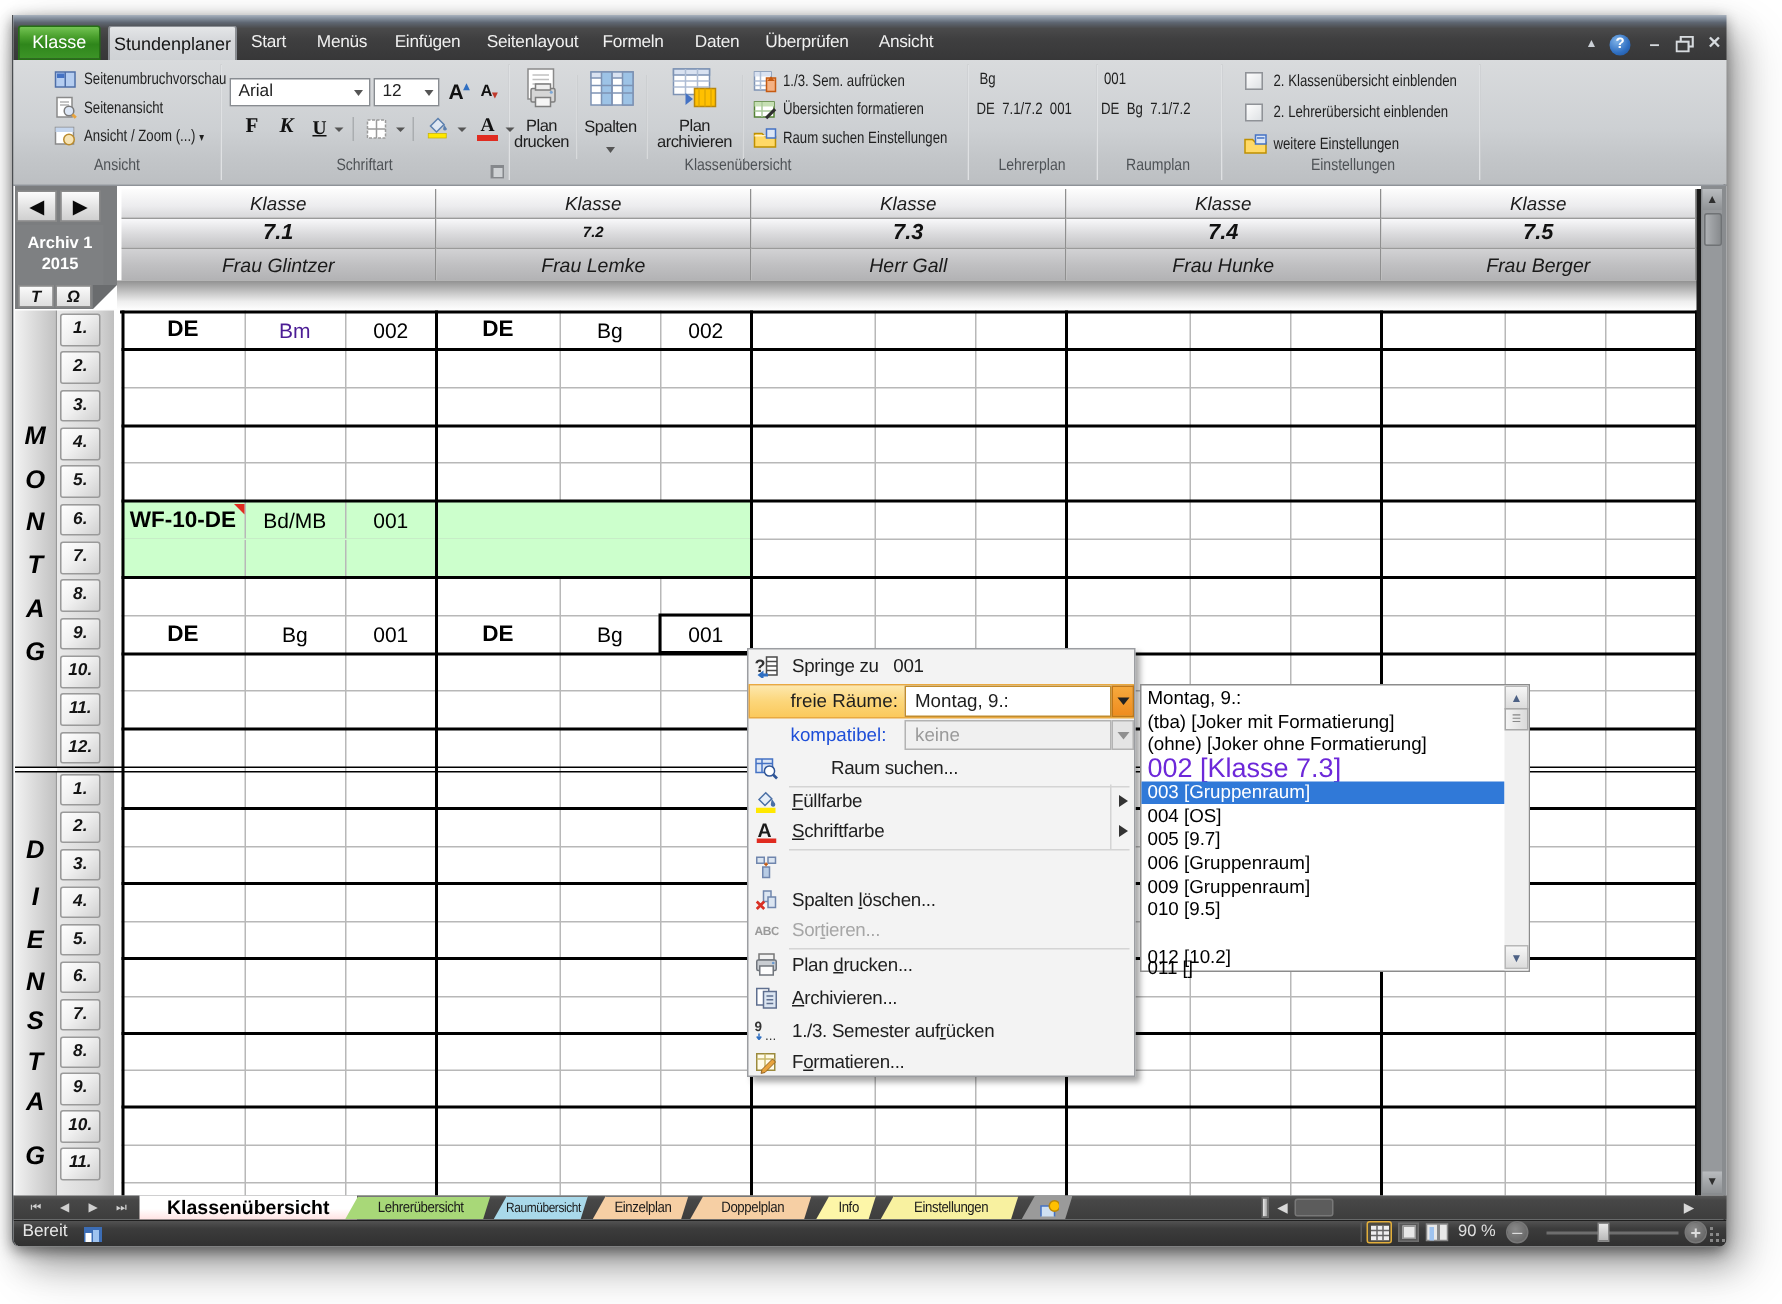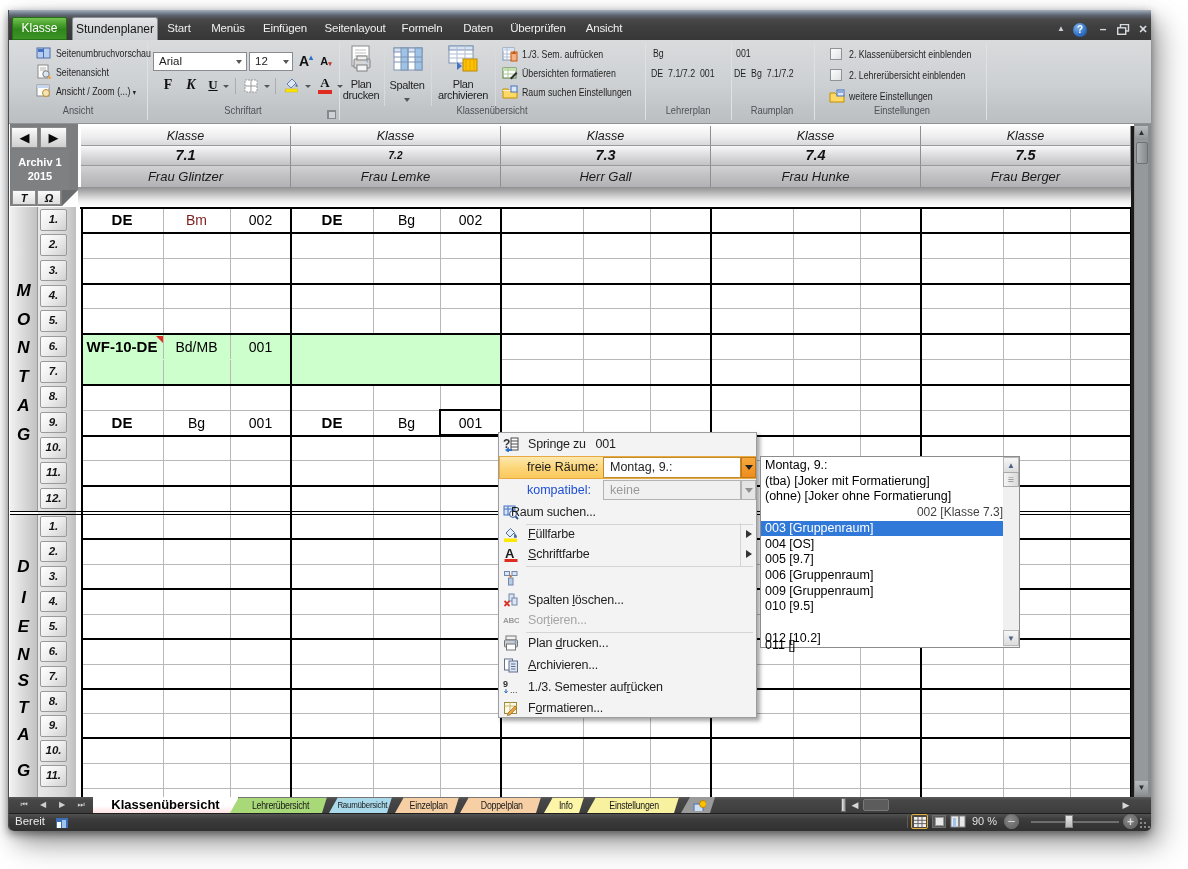--- a/index.html
+++ b/index.html
@@ -300,21 +300,21 @@
 <div style="position:absolute;left:72px;top:677.5px;width:1050px;height:2px;background:#000;"></div>
 <div style="position:absolute;left:72px;top:727.4px;width:1050px;height:2px;background:#000;"></div>
 <div style="position:absolute;left:72.0px;top:197.0px;width:2px;height:590.0px;background:#000;"></div>
 <div style="position:absolute;left:281.0px;top:197.0px;width:2px;height:590.0px;background:#000;"></div>
 <div style="position:absolute;left:491.0px;top:197.0px;width:2px;height:590.0px;background:#000;"></div>
 <div style="position:absolute;left:701.0px;top:197.0px;width:2px;height:590.0px;background:#000;"></div>
 <div style="position:absolute;left:911.0px;top:197.0px;width:2px;height:590.0px;background:#000;"></div>
 <div style="position:absolute;left:1121.0px;top:197.0px;width:2px;height:590.0px;background:#000;"></div>
 <div style="position:absolute;left:1122.0px;top:116.0px;width:3px;height:671.0px;background:#1a1a1a;"></div>
 <div style="position:absolute;left:72px;top:200.0px;width:82px;height:20px;color:#000;font-size:15px;font-weight:bold;text-align:center;line-height:20px;">DE</div>
-<div style="position:absolute;left:154px;top:200.0px;width:67px;height:20px;color:#7f1d1d;font-size:14px;font-weight:normal;text-align:center;line-height:20px;">Bm</div>
+<div style="position:absolute;left:154px;top:200.0px;width:67px;height:20px;color:#4c1d95;font-size:14px;font-weight:normal;text-align:center;line-height:20px;">Bm</div>
 <div style="position:absolute;left:221px;top:200.0px;width:61px;height:20px;color:#000;font-size:14px;font-weight:normal;text-align:center;line-height:20px;">002</div>
 <div style="position:absolute;left:282px;top:200.0px;width:82px;height:20px;color:#000;font-size:15px;font-weight:bold;text-align:center;line-height:20px;">DE</div>
 <div style="position:absolute;left:364px;top:200.0px;width:67px;height:20px;color:#000;font-size:14px;font-weight:normal;text-align:center;line-height:20px;">Bg</div>
 <div style="position:absolute;left:431px;top:200.0px;width:61px;height:20px;color:#000;font-size:14px;font-weight:normal;text-align:center;line-height:20px;">002</div>
 <div style="position:absolute;left:72px;top:326.6px;width:82px;height:20px;color:#000;font-size:15px;font-weight:bold;text-align:center;line-height:20px;">WF-10-DE</div>
 <div style="position:absolute;left:154px;top:326.6px;width:67px;height:20px;color:#000;font-size:14px;font-weight:normal;text-align:center;line-height:20px;">Bd/MB</div>
 <div style="position:absolute;left:221px;top:326.6px;width:61px;height:20px;color:#000;font-size:14px;font-weight:normal;text-align:center;line-height:20px;">001</div>
 <div style="position:absolute;left:72px;top:402.6px;width:82px;height:20px;color:#000;font-size:15px;font-weight:bold;text-align:center;line-height:20px;">DE</div>
 <div style="position:absolute;left:154px;top:402.6px;width:67px;height:20px;color:#000;font-size:14px;font-weight:normal;text-align:center;line-height:20px;">Bg</div>
 <div style="position:absolute;left:221px;top:402.6px;width:61px;height:20px;color:#000;font-size:14px;font-weight:normal;text-align:center;line-height:20px;">001</div>
@@ -349,21 +349,21 @@
 <div style="position:absolute;left:736px;top:477.5px;width:0;height:0;border-left:4px solid transparent;border-right:4px solid transparent;border-top:5px solid #8f8f8f;"></div>
 <div style="position:absolute;left:494px;top:493.5px;width:16px;height:16px;">
       <svg width="16" height="16" viewBox="0 0 16 16" style="display:block">
         <rect x="1" y="2" width="11" height="9" fill="#dce6f5" stroke="#4472c4"></rect>
         <line x1="1" y1="5" x2="12" y2="5" stroke="#4472c4"></line>
         <line x1="5" y1="2" x2="5" y2="11" stroke="#4472c4"></line>
         <circle cx="10" cy="10" r="3.4" fill="#fff" stroke="#2f5597"></circle>
         <line x1="12.5" y1="12.5" x2="15" y2="15" stroke="#2f5597" stroke-width="1.8"></line>
       </svg>
     </div>
-<div style="position:absolute;left:502px;top:491.5px;width:219px;height:21px;color:#1e1e1e;font-size:12.5px;letter-spacing:-0.2px;line-height:21px;white-space:nowrap;">Raum suchen...</div>
+<div style="position:absolute;left:545px;top:491.5px;width:219px;height:21px;color:#1e1e1e;font-size:12.5px;letter-spacing:-0.2px;line-height:21px;white-space:nowrap;">Raum suchen...</div>
 <div style="position:absolute;left:517px;top:513.5px;width:227px;height:1px;background:#d4d4d4;"></div>
 <div style="position:absolute;left:494px;top:515.5px;width:16px;height:16px;">
       <svg width="16" height="16" viewBox="0 0 16 16" style="display:block">
         <path d="M3 7 L7.5 2.5 L11.5 6.5 L7 11 Z" fill="#e6eef8" stroke="#4a6fa5"></path>
         <path d="M11.5 6.5 l2.2 3.2 a1.5 1.5 0 1 1 -2.8 0.3 Z" fill="#4a6fa5"></path>
         <rect x="1" y="12.5" width="13" height="3.5" fill="#ffe800"></rect>
       </svg>
     </div>
 <div style="position:absolute;left:519px;top:514.5px;width:219px;height:19px;color:#1e1e1e;font-size:12.5px;letter-spacing:-0.2px;line-height:19px;white-space:nowrap;"><u>F</u>üllfarbe</div>
 <div style="position:absolute;left:737px;top:519.5px;width:0;height:0;border-top:4.5px solid transparent;border-bottom:4.5px solid transparent;border-left:6px solid #333;"></div>
@@ -435,21 +435,21 @@
         <line x1="1.5" y1="6" x2="13.5" y2="6" stroke="#c8b96a"></line>
         <line x1="7" y1="2.5" x2="7" y2="13.5" stroke="#c8b96a"></line>
         <path d="M5 13 L12 6 l2 2 -7 7 -2.6 .6 Z" fill="#e8a33d" stroke="#8a5a1a" stroke-width=".6"></path>
       </svg>
     </div>
 <div style="position:absolute;left:519px;top:688px;width:219px;height:20px;color:#1e1e1e;font-size:12.5px;letter-spacing:-0.2px;line-height:20px;white-space:nowrap;">F<u>o</u>rmatieren...</div>
 <div style="position:absolute;left:751px;top:446px;width:260px;height:192px;background:#fff;border:1px solid #8c8c8c;"></div>
 <div style="position:absolute;left:752px;top:448.0px;width:242px;height:15.7px;color:#000;font-size:12.5px;line-height:15.7px;padding-left:4px;white-space:nowrap;">Montag, 9.:</div>
 <div style="position:absolute;left:752px;top:463.7px;width:242px;height:15.7px;color:#000;font-size:12.5px;line-height:15.7px;padding-left:4px;white-space:nowrap;">(tba) [Joker mit Formatierung]</div>
 <div style="position:absolute;left:752px;top:479.4px;width:242px;height:15.7px;color:#000;font-size:12.5px;line-height:15.7px;padding-left:4px;white-space:nowrap;">(ohne) [Joker ohne Formatierung]</div>
-<div style="position:absolute;left:752px;top:495.1px;width:242px;height:15.7px;color:#404040;font-size:12px;line-height:15.7px;padding-left:4px;white-space:nowrap;text-align:right;">002 [Klasse 7.3]</div>
+<div style="position:absolute;left:752px;top:495.1px;width:242px;height:15.7px;color:#6d28d9;font-size:18px;line-height:15.7px;padding-left:4px;white-space:nowrap;">002 [Klasse 7.3]</div>
 <div style="position:absolute;left:752px;top:510.8px;width:242px;height:15.7px;background:#3079d8;color:#fff;font-size:12.5px;line-height:15.7px;padding-left:4px;white-space:nowrap;">003 [Gruppenraum]</div>
 <div style="position:absolute;left:752px;top:526.5px;width:242px;height:15.7px;color:#000;font-size:12.5px;line-height:15.7px;padding-left:4px;white-space:nowrap;">004 [OS]</div>
 <div style="position:absolute;left:752px;top:542.2px;width:242px;height:15.7px;color:#000;font-size:12.5px;line-height:15.7px;padding-left:4px;white-space:nowrap;">005 [9.7]</div>
 <div style="position:absolute;left:752px;top:557.9px;width:242px;height:15.7px;color:#000;font-size:12.5px;line-height:15.7px;padding-left:4px;white-space:nowrap;">006 [Gruppenraum]</div>
 <div style="position:absolute;left:752px;top:573.6px;width:242px;height:15.7px;color:#000;font-size:12.5px;line-height:15.7px;padding-left:4px;white-space:nowrap;">009 [Gruppenraum]</div>
 <div style="position:absolute;left:752px;top:589.3px;width:242px;height:15.7px;color:#000;font-size:12.5px;line-height:15.7px;padding-left:4px;white-space:nowrap;">010 [9.5]</div>
 <div style="position:absolute;left:752px;top:628px;width:242px;height:15.7px;color:#000;font-size:12.5px;line-height:15.7px;padding-left:4px;white-space:nowrap;">011 []</div>
 <div style="position:absolute;left:752px;top:620.7px;width:242px;height:15.7px;color:#000;font-size:12.5px;line-height:15.7px;padding-left:4px;white-space:nowrap;">012 [10.2]</div>
 <div style="position:absolute;left:994px;top:447px;width:16px;height:190px;background:#f0f0f0;"></div>
 <div style="position:absolute;left:994px;top:447px;width:16px;height:16px;background:linear-gradient(180deg,#f6f6f6,#dcdcdc);border:1px solid #b8b8b8;color:#4d6185;font-size:8px;text-align:center;line-height:15px;">▲</div>

